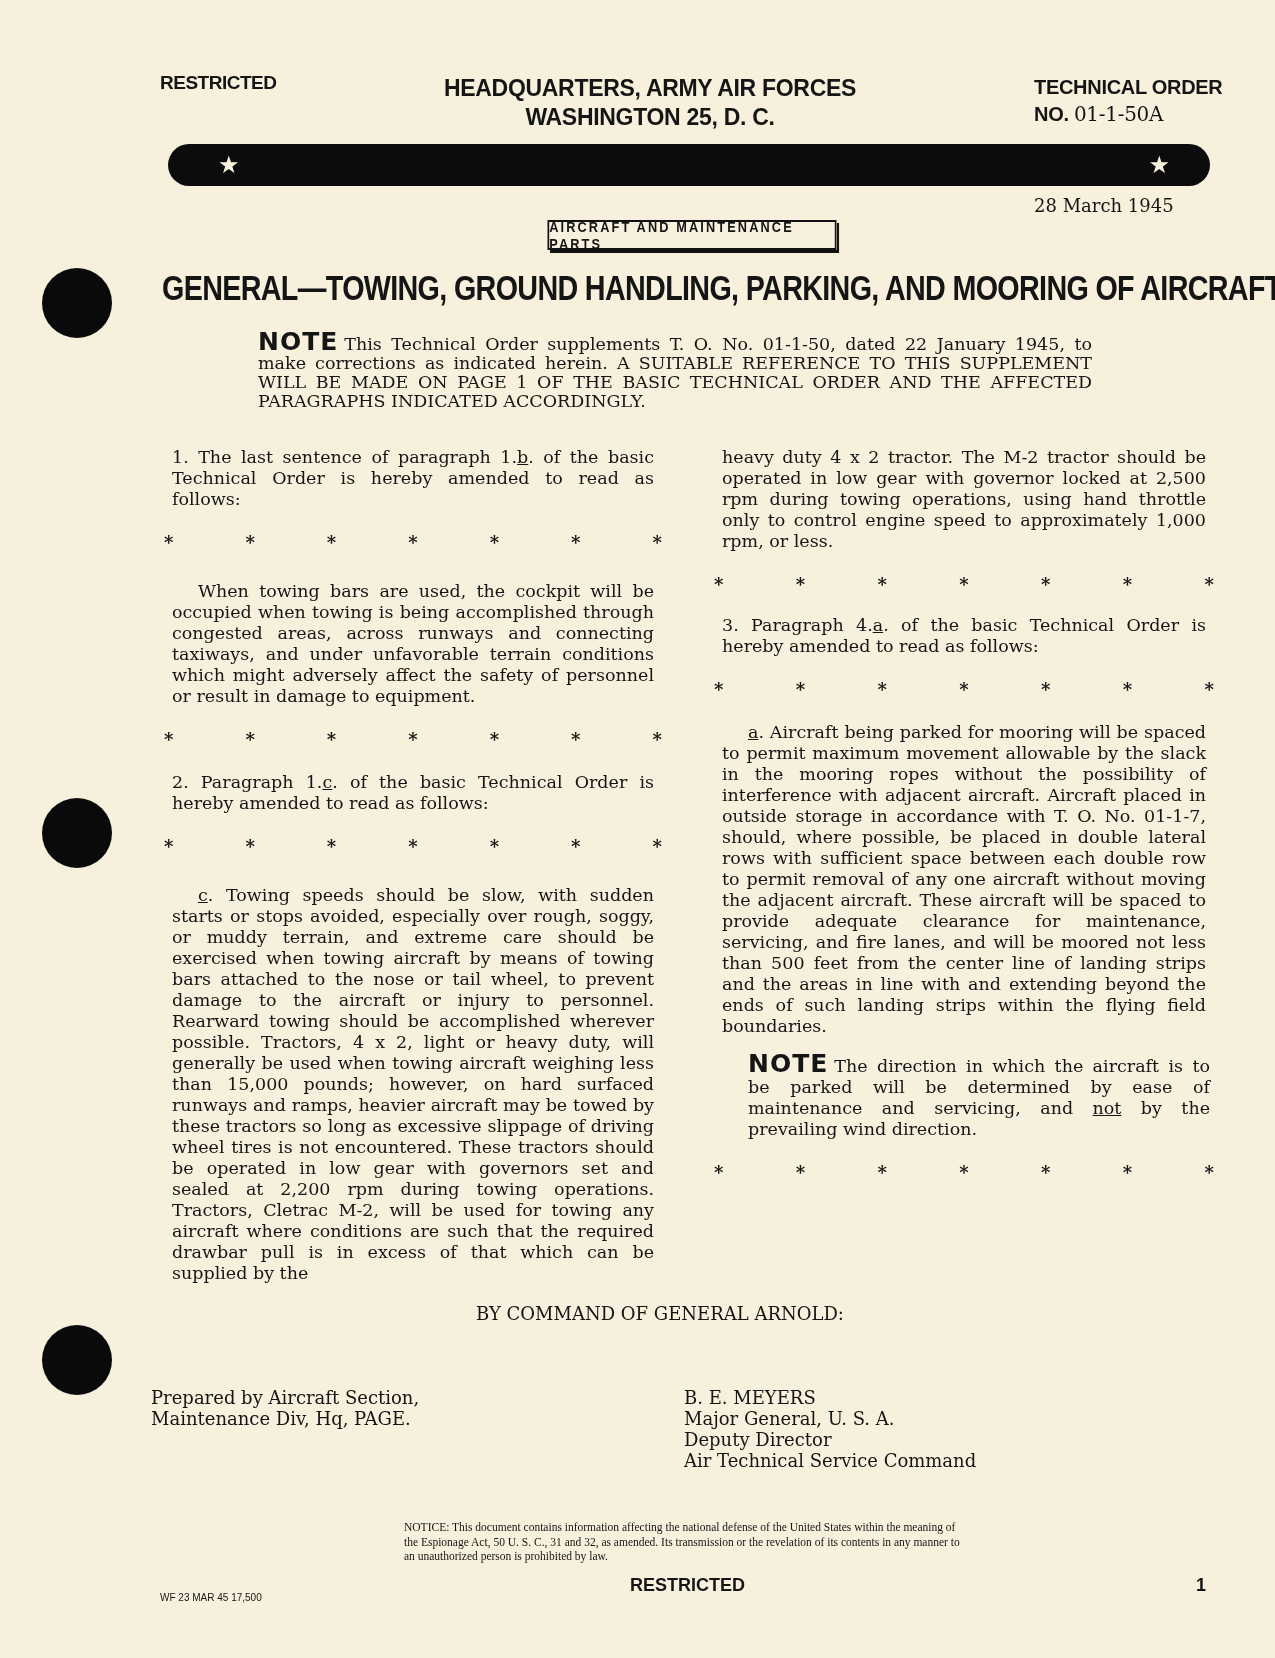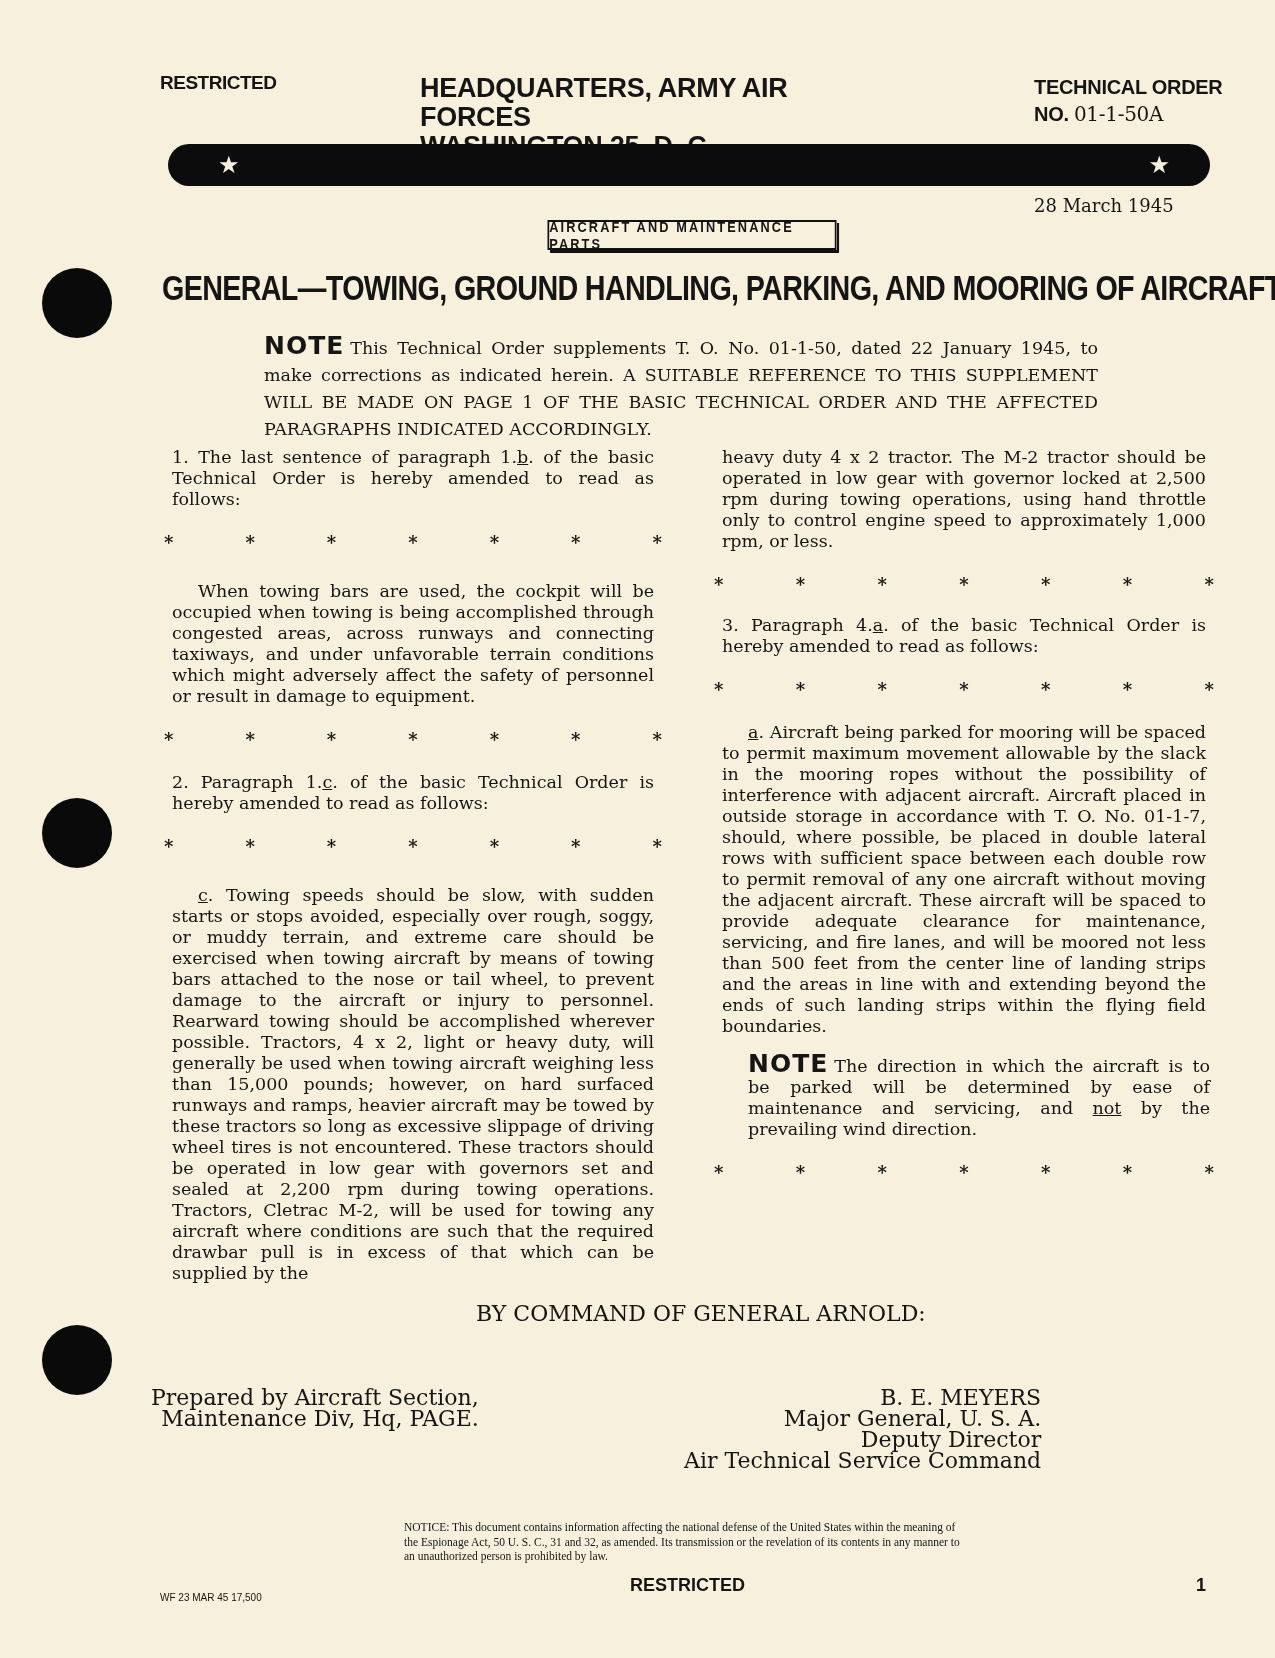--- a/index.html
+++ b/index.html
@@ -2,41 +2,41 @@
 <html><head>
 <meta charset="utf-8">
 <style>
   html,body{margin:0;padding:0;}
   body{width:1275px;height:1658px;background:#f7f0dc;position:relative;overflow:hidden;color:#151515;
        font-family:"DejaVu Serif","Liberation Serif",serif;}
   .abs{position:absolute;}
   .sans{font-family:"Liberation Sans","DejaVu Sans",sans-serif;}
   .hole{position:absolute;width:70px;height:70px;border-radius:50%;background:#0a0a0a;left:42px;}
   .hdr-l{left:160px;top:72px;font-size:19px;font-weight:bold;letter-spacing:-0.5px;}
-  .hdr-c{left:420px;top:74px;width:460px;text-align:left;font-size:27px;font-weight:bold;line-height:29px;letter-spacing:-0.3px;}
+  .hdr-c{left:420px;top:74px;width:460px;text-align:center;font-size:23px;font-weight:bold;line-height:29px;letter-spacing:-0.3px;}
   .hdr-r{left:1034px;top:74px;font-size:20px;font-weight:bold;line-height:27px;letter-spacing:-0.3px;}
   .hdr-r .num{font-family:"DejaVu Serif",serif;font-weight:normal;}
   .banner{left:168px;top:144px;width:1042px;height:42px;background:#0c0c0c;border-radius:21px;color:#f7f0dc;
           display:flex;align-items:center;justify-content:space-between;padding:0 40px 0 50px;box-sizing:border-box;}
   .banner .txt{font-size:28px;font-weight:bold;font-style:italic;letter-spacing:5.5px;}
   .banner .star{font-size:24px;}
   .date{left:1034px;top:195px;font-size:18px;}
   .catbox{left:522px;top:220px;width:336px;height:26px;border:2px solid #111;box-shadow:3px 3px 0 #111;
           display:flex;align-items:center;justify-content:center;font-size:15px;font-weight:bold;letter-spacing:2.5px;
           font-family:"Liberation Sans",sans-serif;transform:scaleX(0.85);}
   .title{left:162px;top:268px;width:1050px;font-size:35px;font-weight:bold;letter-spacing:-0.8px;white-space:nowrap;
          font-family:"Liberation Sans",sans-serif;transform:scaleX(0.82);transform-origin:left;}
   .note-kw{font-family:"DejaVu Sans",sans-serif;font-weight:bold;font-size:25px;letter-spacing:1px;margin-right:6px;}
-  .intro{left:264px;top:332px;width:834px;font-size:17.5px;line-height:27px;text-align:justify;}
+  .intro{left:258px;top:332px;width:834px;font-size:17.5px;line-height:19px;text-align:justify;}
   .col{font-size:17.5px;line-height:21px;text-align:justify;}
   .col p{margin:8px;}
   .stars{display:flex;justify-content:space-between;font-size:18px;font-weight:bold;}
   .indent{text-indent:26px;}
   .u{text-decoration:underline;}
-  .sig{font-size:22px;line-height:21px;text-align:right;}
+  .sig{font-size:18px;line-height:21px;}
   .notice{left:404px;top:1520px;width:568px;font-size:11.5px;line-height:14.5px;font-family:"Liberation Serif",serif;}
   .foot-r{left:630px;top:1575px;font-size:18px;font-weight:bold;}
   .foot-l{left:160px;top:1592px;font-size:10px;}
   .pg{left:1196px;top:1575px;font-size:18px;font-weight:bold;}
 </style>
 </head>
 <body>
 
 <div class="hole" style="top:268px;"></div>
 <div class="hole" style="top:798px;"></div>

